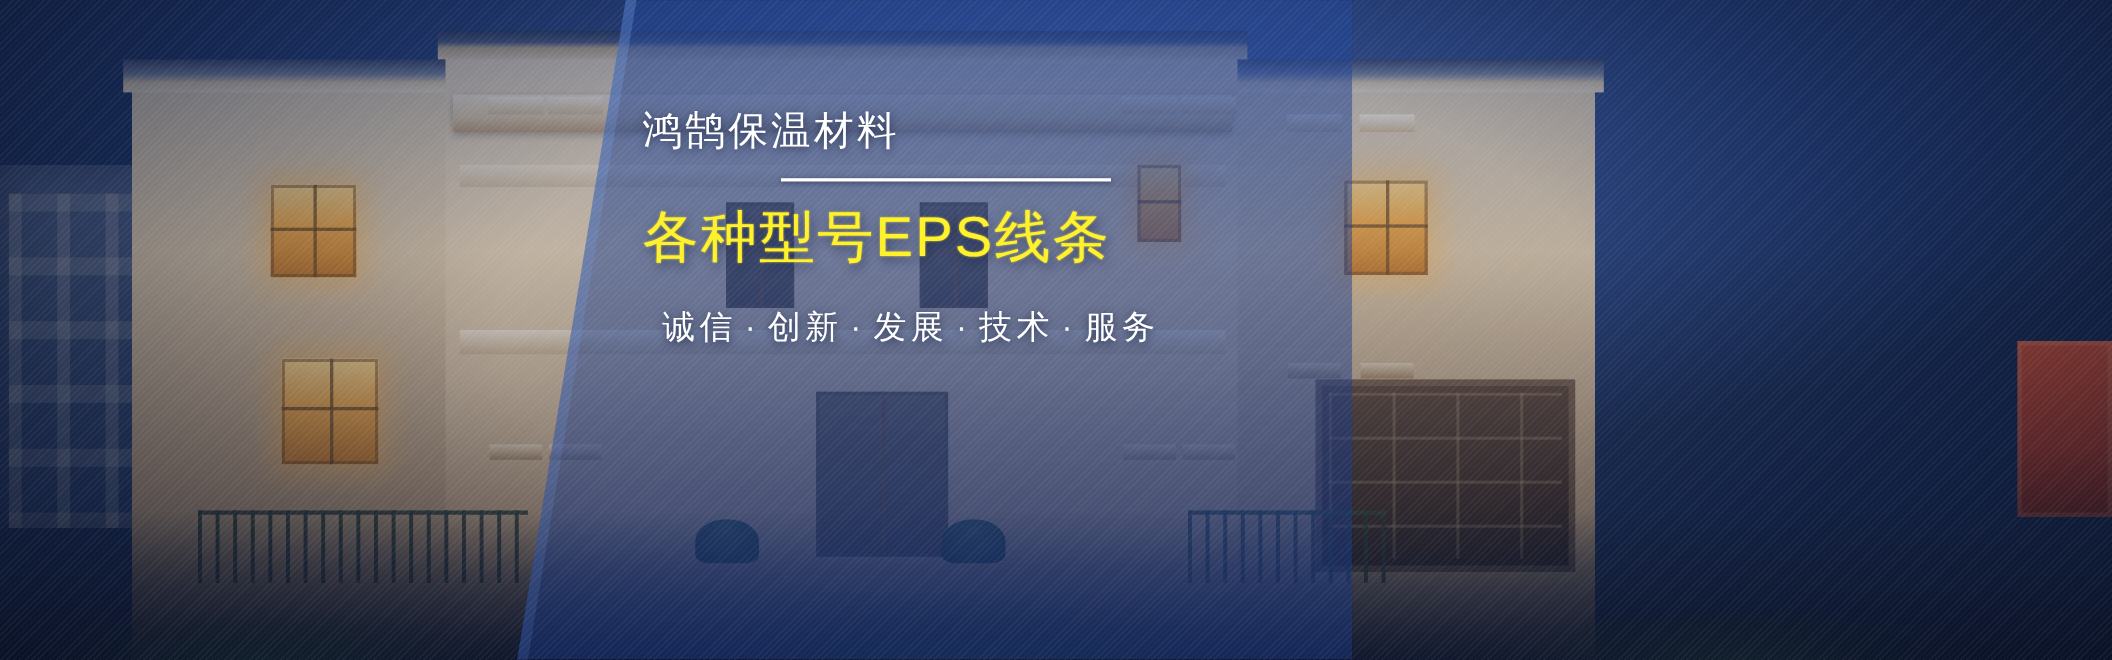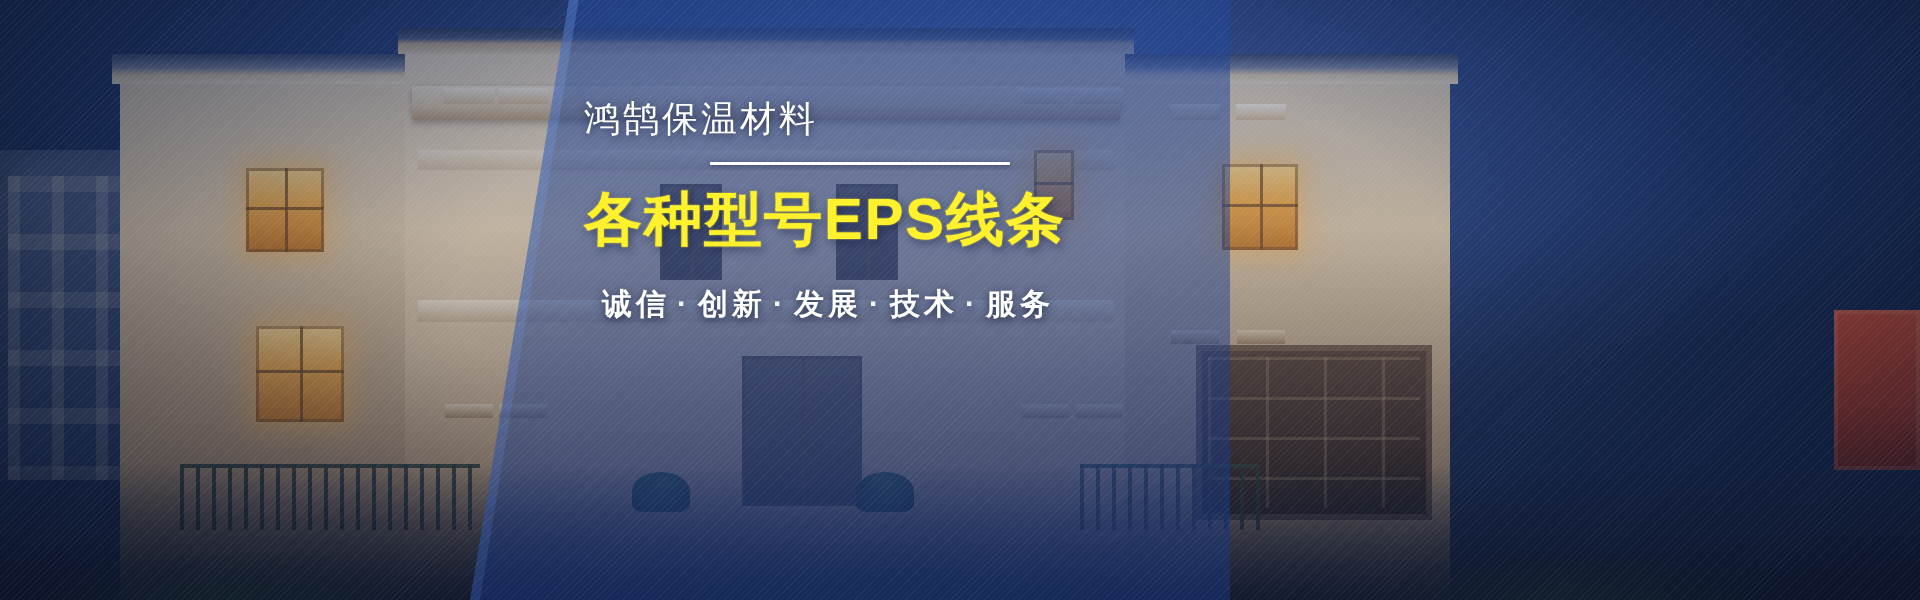--- a/index.html
+++ b/index.html
@@ -220,37 +220,37 @@
     margin-left: 126px;
     width: 300px;
     height: 3px;
     background: #ffffff;
     box-shadow: 0 1px 4px rgba(8,18,44,0.5);
   }
   .headline {
     margin-top: 22px;
   }
   .headline-line {
-    font-size: 58px;
+    font-size: 51px;
     line-height: 1.12;
-    font-weight: 700;
+    font-weight: 400;
     letter-spacing: 2px;
     color: #fff22d;
     white-space: nowrap;
     text-shadow:
       0 0 2px rgba(255,242,45,0.9),
       2px 3px 10px rgba(20,30,70,0.65);
   }
   .tagline {
     margin-top: 32px;
     margin-left: 18px;
     font-size: 30px;
     letter-spacing: 4px;
     color: #ffffff;
-    font-weight: 700;
+    font-weight: 400;
     white-space: nowrap;
     text-shadow: 0 2px 8px rgba(8,18,44,0.7);
   }
   .tagline .dot {
     padding: 0 7px;
     opacity: 0.95;
   }
 </style>
 </head>
 <body>

